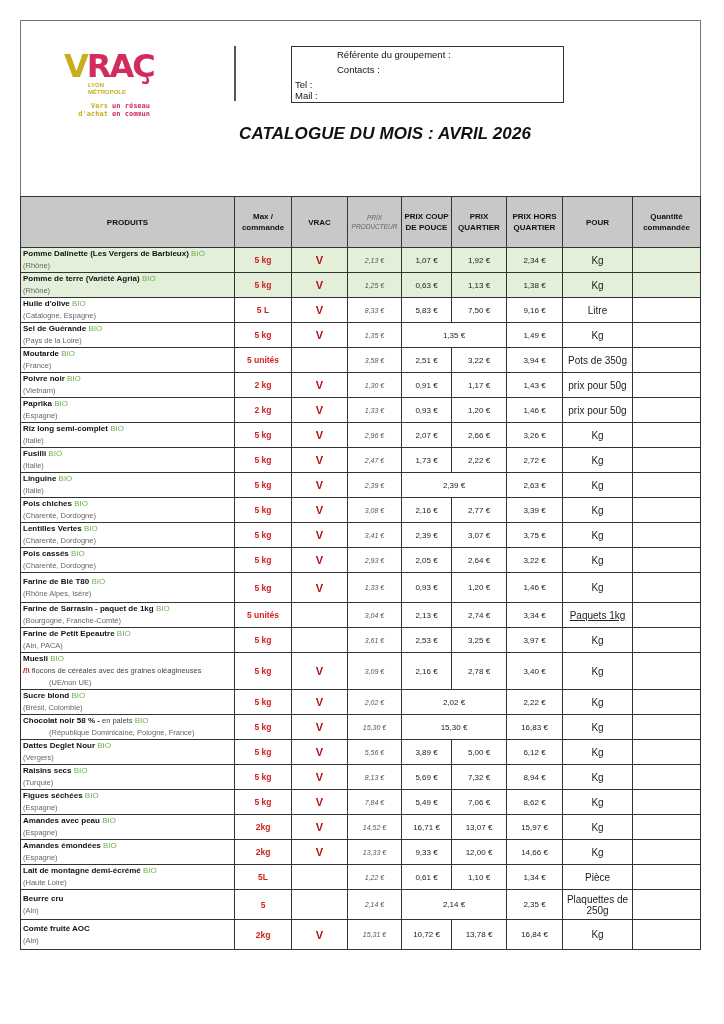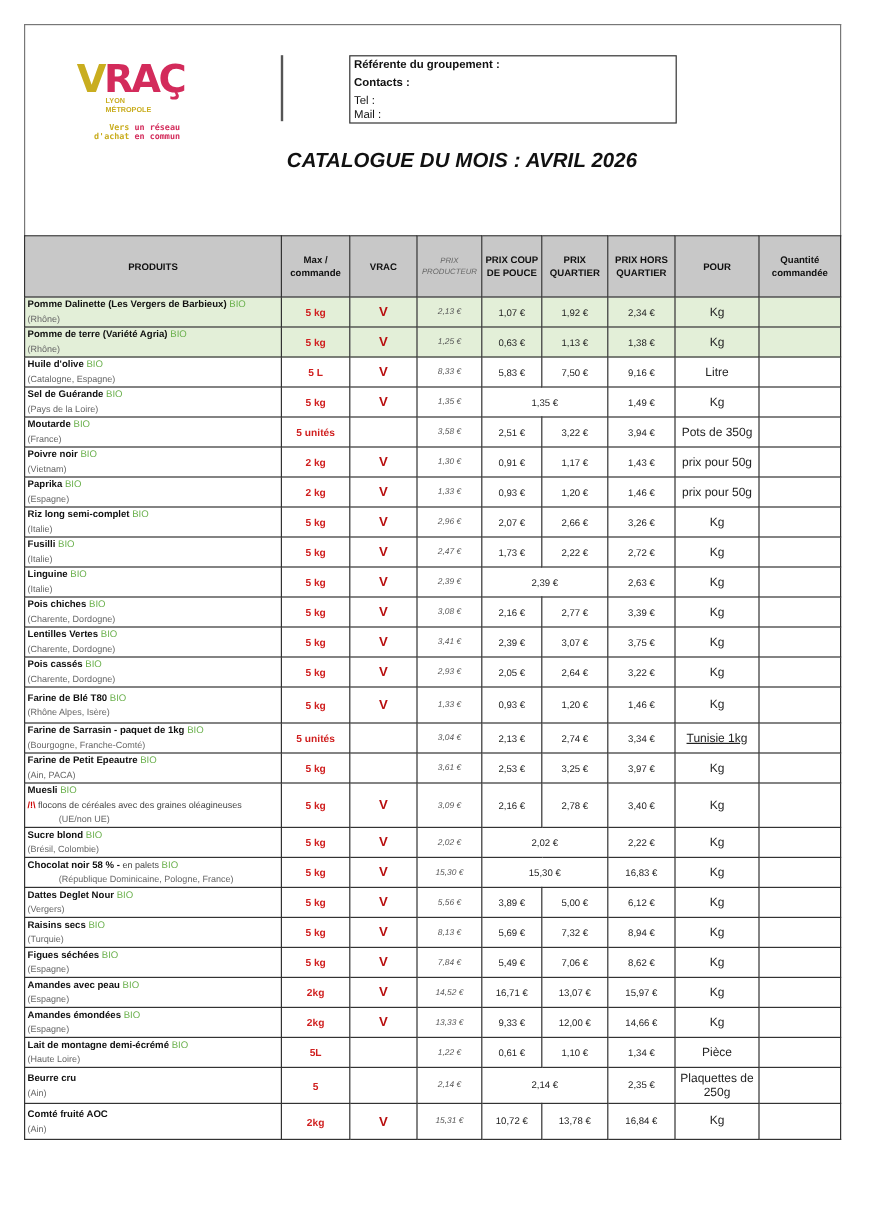--- a/index.html
+++ b/index.html
@@ -9,21 +9,21 @@
   .logo-word { position:absolute; left:0; top:0; font-family:"DejaVu Sans", sans-serif; font-weight:bold; font-size:32px; letter-spacing:-2px; line-height:32px; }
   .logo-v { color:#c9ad1f; }
   .logo-ra { color:#d32b5b; }
   .logo-c { color:#d32b5b; }
   .logo-sub { position:absolute; left:24px; top:32px; font-size:6px; line-height:7px; color:#c9ad1f; font-weight:bold; }
   .logo-tag { position:absolute; left:0; top:52px; width:86px; text-align:right; font-family:"DejaVu Sans Mono", monospace; font-weight:bold; font-size:7px; line-height:8px; color:#c9ad1f; }
   .logo-tag .pink { color:#d32b5b; }
   .vsep { position:absolute; left:234px; top:46px; width:2px; height:55px; background:#555; }
   .contact-box { position:absolute; left:291px; top:46px; width:271px; height:55px; border:1.5px solid #333; font-size:9.5px; }
   .contact-box .line { position:absolute; left:3px; }
-  .contact-box .b { font-weight:bold; }
+  .contact-box .b { font-weight:normal;margin-left:42px; }
   .catalog-title { position:absolute; left:239px; top:124px; font-size:17px; font-weight:bold; letter-spacing:0.1px;font-style:italic; }
   table.cat { position:absolute; left:20px; top:196px; width:680px; border-collapse:collapse; table-layout:fixed; font-size:8px; }
   table.cat td, table.cat th { border:1px solid #333; padding:0; vertical-align:middle; }
   table.cat th { background:#c8c8c8; font-weight:bold; font-size:8px; text-align:center; height:50px; line-height:11px; }
   table.cat th.prod-h { font-style:italic; font-weight:normal; color:#666; font-size:6.5px; line-height:9px; }
   table.cat td { height:24px; }
   table.cat tr.tall td { height:35px;margin-left:13px; }
   table.cat tr.mid td { height:29px; }
   table.cat tr.green td { background:#e3efd8; }
   td.prod { padding-left:2px !important; line-height:12px; }
@@ -293,21 +293,21 @@
         <td class="prod">
           <div><span class="pname">Farine de Sarrasin - paquet de 1kg</span> <span class="bio">BIO</span></div>
           <div class="origin">(Bourgogne, Franche-Comté)</div>
         </td>
         <td class="max">5 unités</td>
         <td class="vrac"></td>
         <td class="pp">3,04 €</td>
         <td class="price">2,13 €</td>
         <td class="price">2,74 €</td>
         <td class="price">3,34 €</td>
-        <td class="pour"><u>Tunisie 1kg</u></td>
+        <td class="pour"><u>Paquets 1kg</u></td>
         <td class="qty"></td>
       </tr>
       <tr>
         <td class="prod">
           <div><span class="pname">Farine de Petit Epeautre</span> <span class="bio">BIO</span></div>
           <div class="origin">(Ain, PACA)</div>
         </td>
         <td class="max">5 kg</td>
         <td class="vrac"></td>
         <td class="pp">3,61 €</td>

